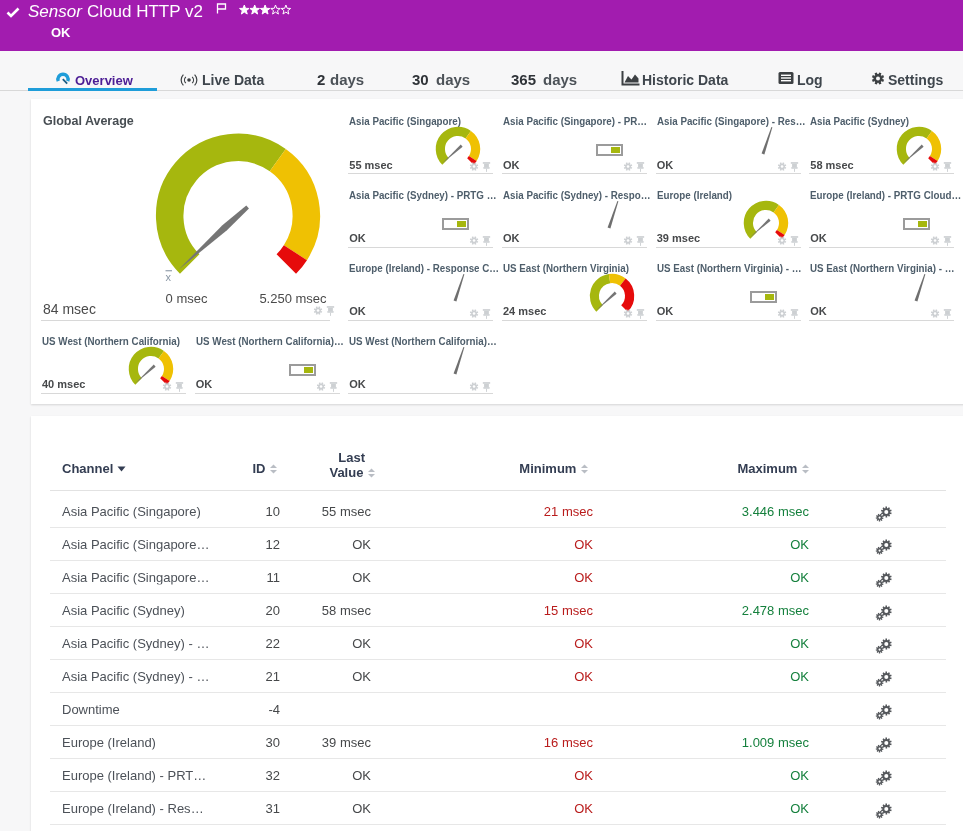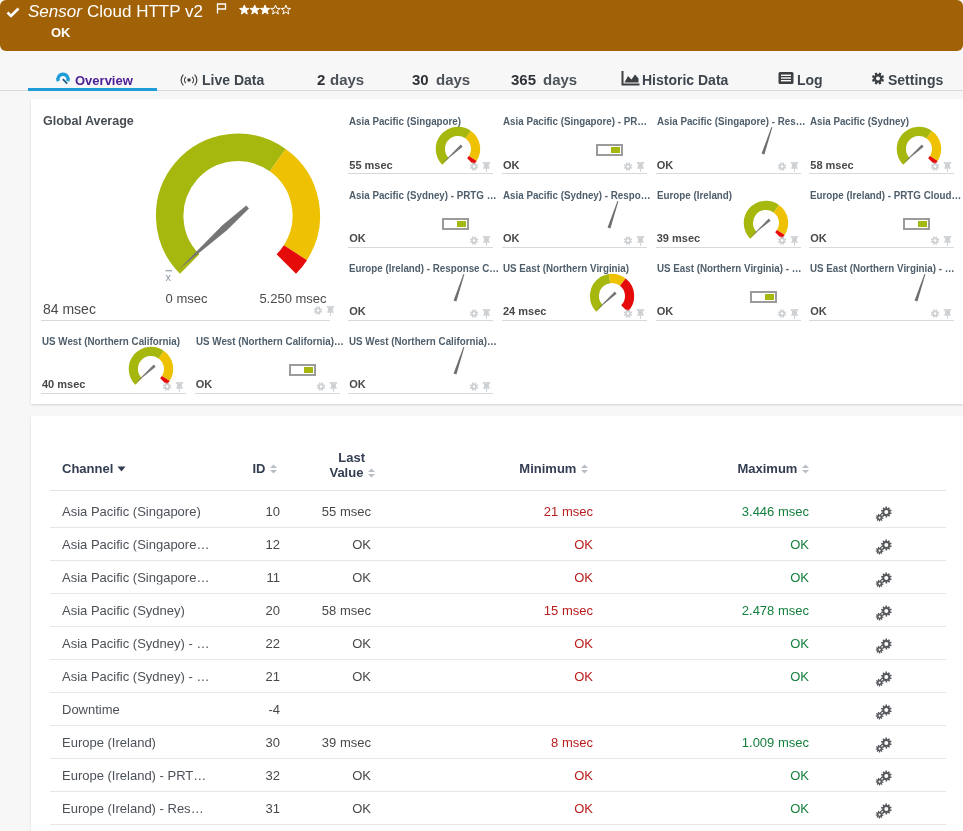--- a/index.html
+++ b/index.html
@@ -1,16 +1,16 @@
 <!DOCTYPE html>
 <html><head><meta charset="utf-8"><style>
 * { margin:0; padding:0; box-sizing:border-box; }
 html,body { width:963px; height:831px; overflow:hidden;
   font-family:"Liberation Sans", sans-serif; background:#f7f7f8; }
-.topbar { position:absolute; left:0; top:0; width:963px; height:51px; background:#a16207;border-radius:6px; }
+.topbar { position:absolute; left:0; top:0; width:963px; height:51px; background:#a21caf; }
 .sensor-lbl { position:absolute; left:28px; top:2px; font-size:17px; font-style:italic; color:#fff; }
 .sensor-name { position:absolute; left:87px; top:2px; font-size:17px; font-weight:normal; color:#fff; }
 .okbadge { position:absolute; left:51px; top:25px; font-size:13px; font-weight:bold; color:#fff; }
 .tabs { position:absolute; left:0; top:51px; width:963px; height:40px; border-bottom:1px solid #d8d8d8; }
 .tabtxt { position:absolute; font-size:14px; color:#3f464d; top:71.5px;font-weight:bold; }
 .bold { font-weight:bold; color:#2f3338; font-size:15px; top:71px; }
 .days { color:#4c5258; font-size:15px; top:71px; }
 .underline { position:absolute; left:28px; top:88px; width:129px; height:3px; background:#1f9dd9; }
 .card1 { position:absolute; left:31px; top:99px; width:1100px; height:305px; background:#fff;
   box-shadow:0 1px 2px rgba(0,0,0,0.14); }
@@ -786,21 +786,21 @@
         <line x1="4.00" y1="9.80" x2="3.39" y2="8.00" stroke="#54575b" stroke-width="1.40"></line>
         <line x1="5.30" y1="9.83" x2="5.99" y2="8.06" stroke="#54575b" stroke-width="1.40"></line>
         <line x1="6.27" y1="10.69" x2="7.94" y2="9.78" stroke="#54575b" stroke-width="1.40"></line>
         <circle cx="4.6" cy="11.6" r="1.10" fill="#fff"></circle>
       </svg>
     </div>
     <div class="trow" style="top:309.5px;height:33px">
       <div class="c-name">Europe (Ireland)</div>
       <div class="c-id">30</div>
       <div class="c-last">39 msec</div>
-      <div class="c-min">8 msec</div>
+      <div class="c-min">16 msec</div>
       <div class="c-max">1.009 msec</div>
       <svg width="18" height="17" viewBox="0 0 18 17" style="position:absolute;left:825px;top:11.5px">
         <circle cx="11.3" cy="6" r="3.9" fill="#54575b"></circle>
         <line x1="14.45" y1="6.98" x2="16.46" y2="7.60" stroke="#54575b" stroke-width="1.60"></line>
         <line x1="13.28" y1="8.64" x2="14.54" y2="10.32" stroke="#54575b" stroke-width="1.60"></line>
         <line x1="11.35" y1="9.30" x2="11.38" y2="11.40" stroke="#54575b" stroke-width="1.60"></line>
         <line x1="9.40" y1="8.70" x2="8.19" y2="10.41" stroke="#54575b" stroke-width="1.60"></line>
         <line x1="8.18" y1="7.06" x2="6.19" y2="7.74" stroke="#54575b" stroke-width="1.60"></line>
         <line x1="8.15" y1="5.02" x2="6.14" y2="4.40" stroke="#54575b" stroke-width="1.60"></line>
         <line x1="9.32" y1="3.36" x2="8.06" y2="1.68" stroke="#54575b" stroke-width="1.60"></line>

